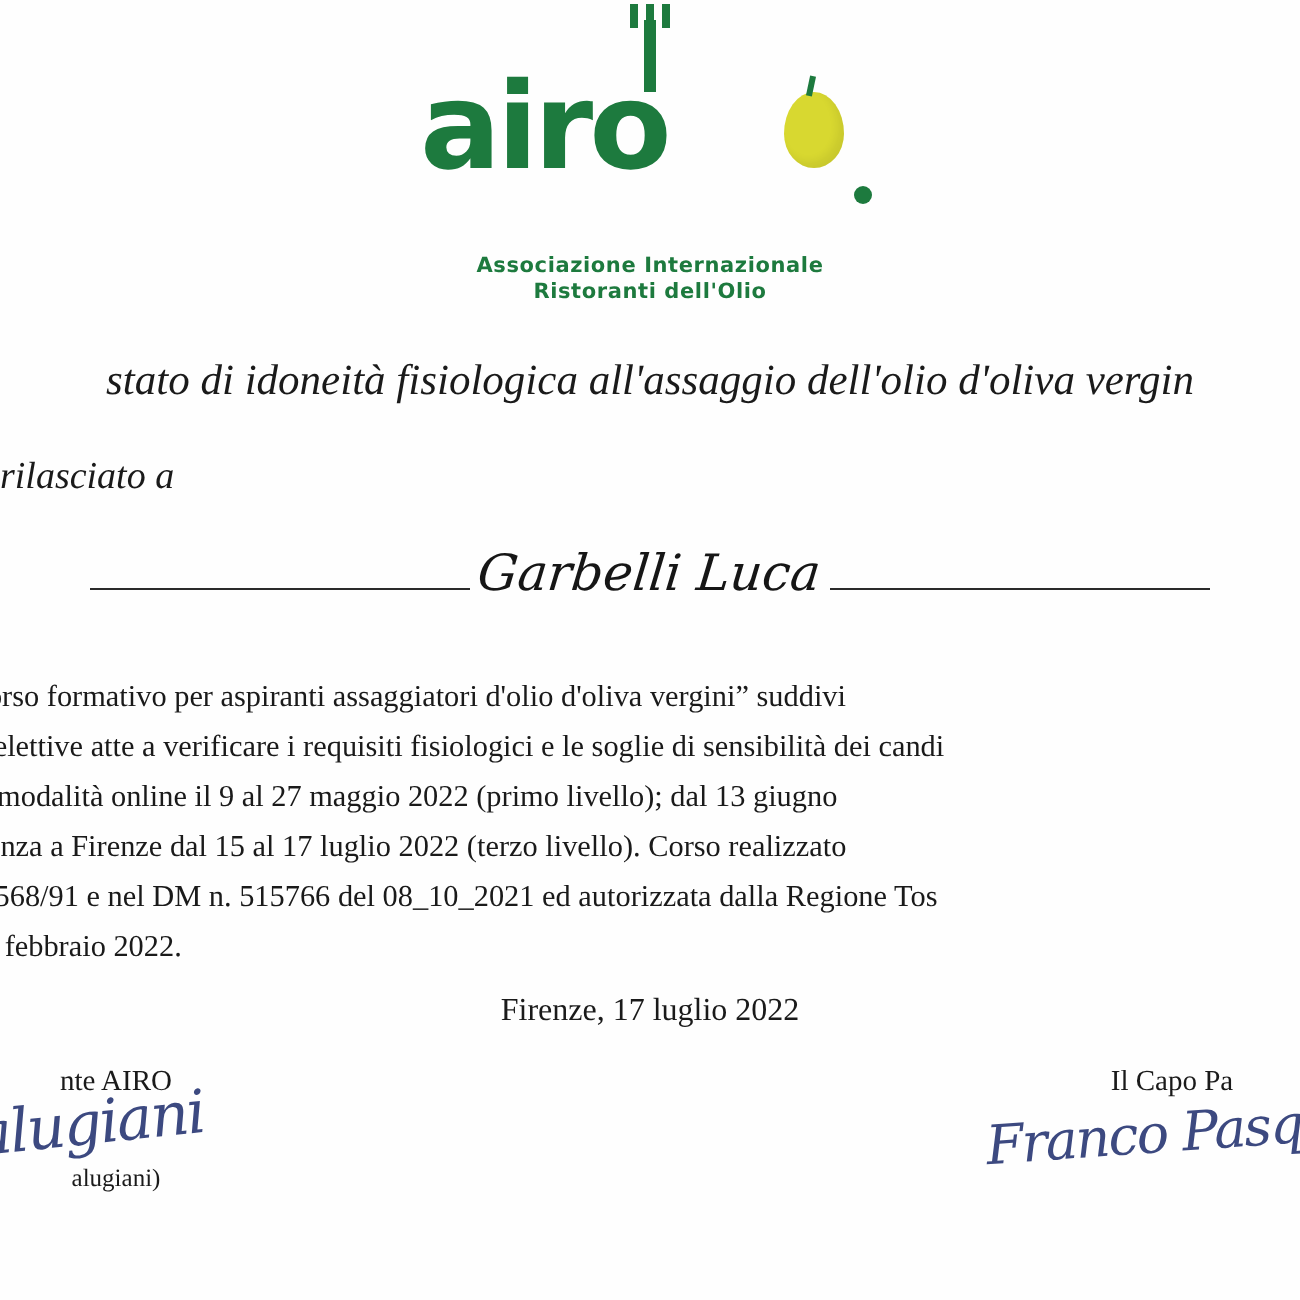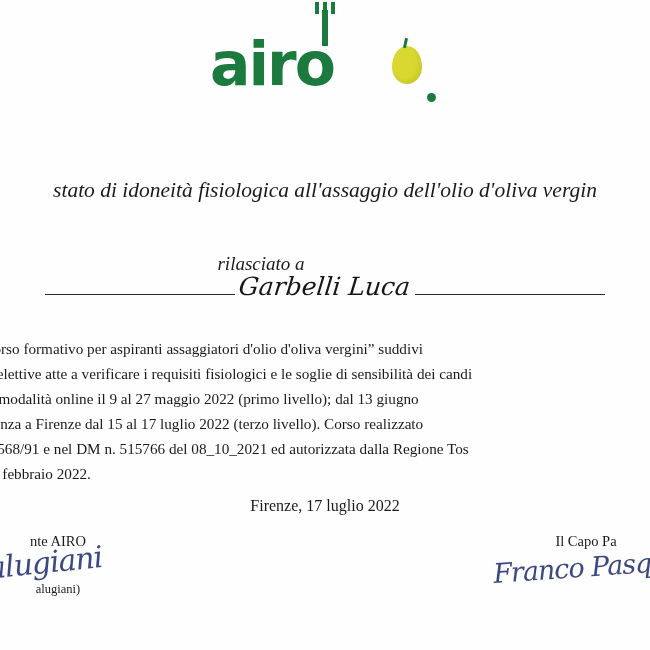--- a/index.html
+++ b/index.html
@@ -127,25 +127,24 @@
     font-style: italic;
     font-size: 21.5px;
     color: #1a1a1a;
     white-space: nowrap;
   }
   .issued-to {
     position: absolute;
     top: 228px;
     left: 0;
     width: 522px;
-    text-align: center;
+    text-align: left;
     font-style: italic;
     font-size: 19px;
     color: #1a1a1a;
-    margin-top: 25px;
   }
 
   
   .name-row {
     position: absolute;
     top: 272px;
     left: 0;
     width: 650px;
     display: flex;
     align-items: flex-end;
@@ -251,20 +250,22 @@
 <div class="certificate">
 
   <div class="logo-block">
     <div class="logo-mark">
       <div class="logo-fork"></div>
       <div class="logo-word">airo</div>
       <div class="olive"></div>
       <div class="logo-dot"></div>
     </div>
     <div class="logo-sub">
+      <div>Associazione Internazionale</div>
+      <div>Ristoranti dell'Olio</div>
     </div>
   </div>
 
   <div class="title-line">stato di idoneità fisiologica all'assaggio dell'olio d'oliva vergin</div>
 
   <div class="issued-to">rilasciato a</div>
 
   <div class="name-row">
     <div class="rule left"></div>
     <div class="name-text">Garbelli Luca</div>

